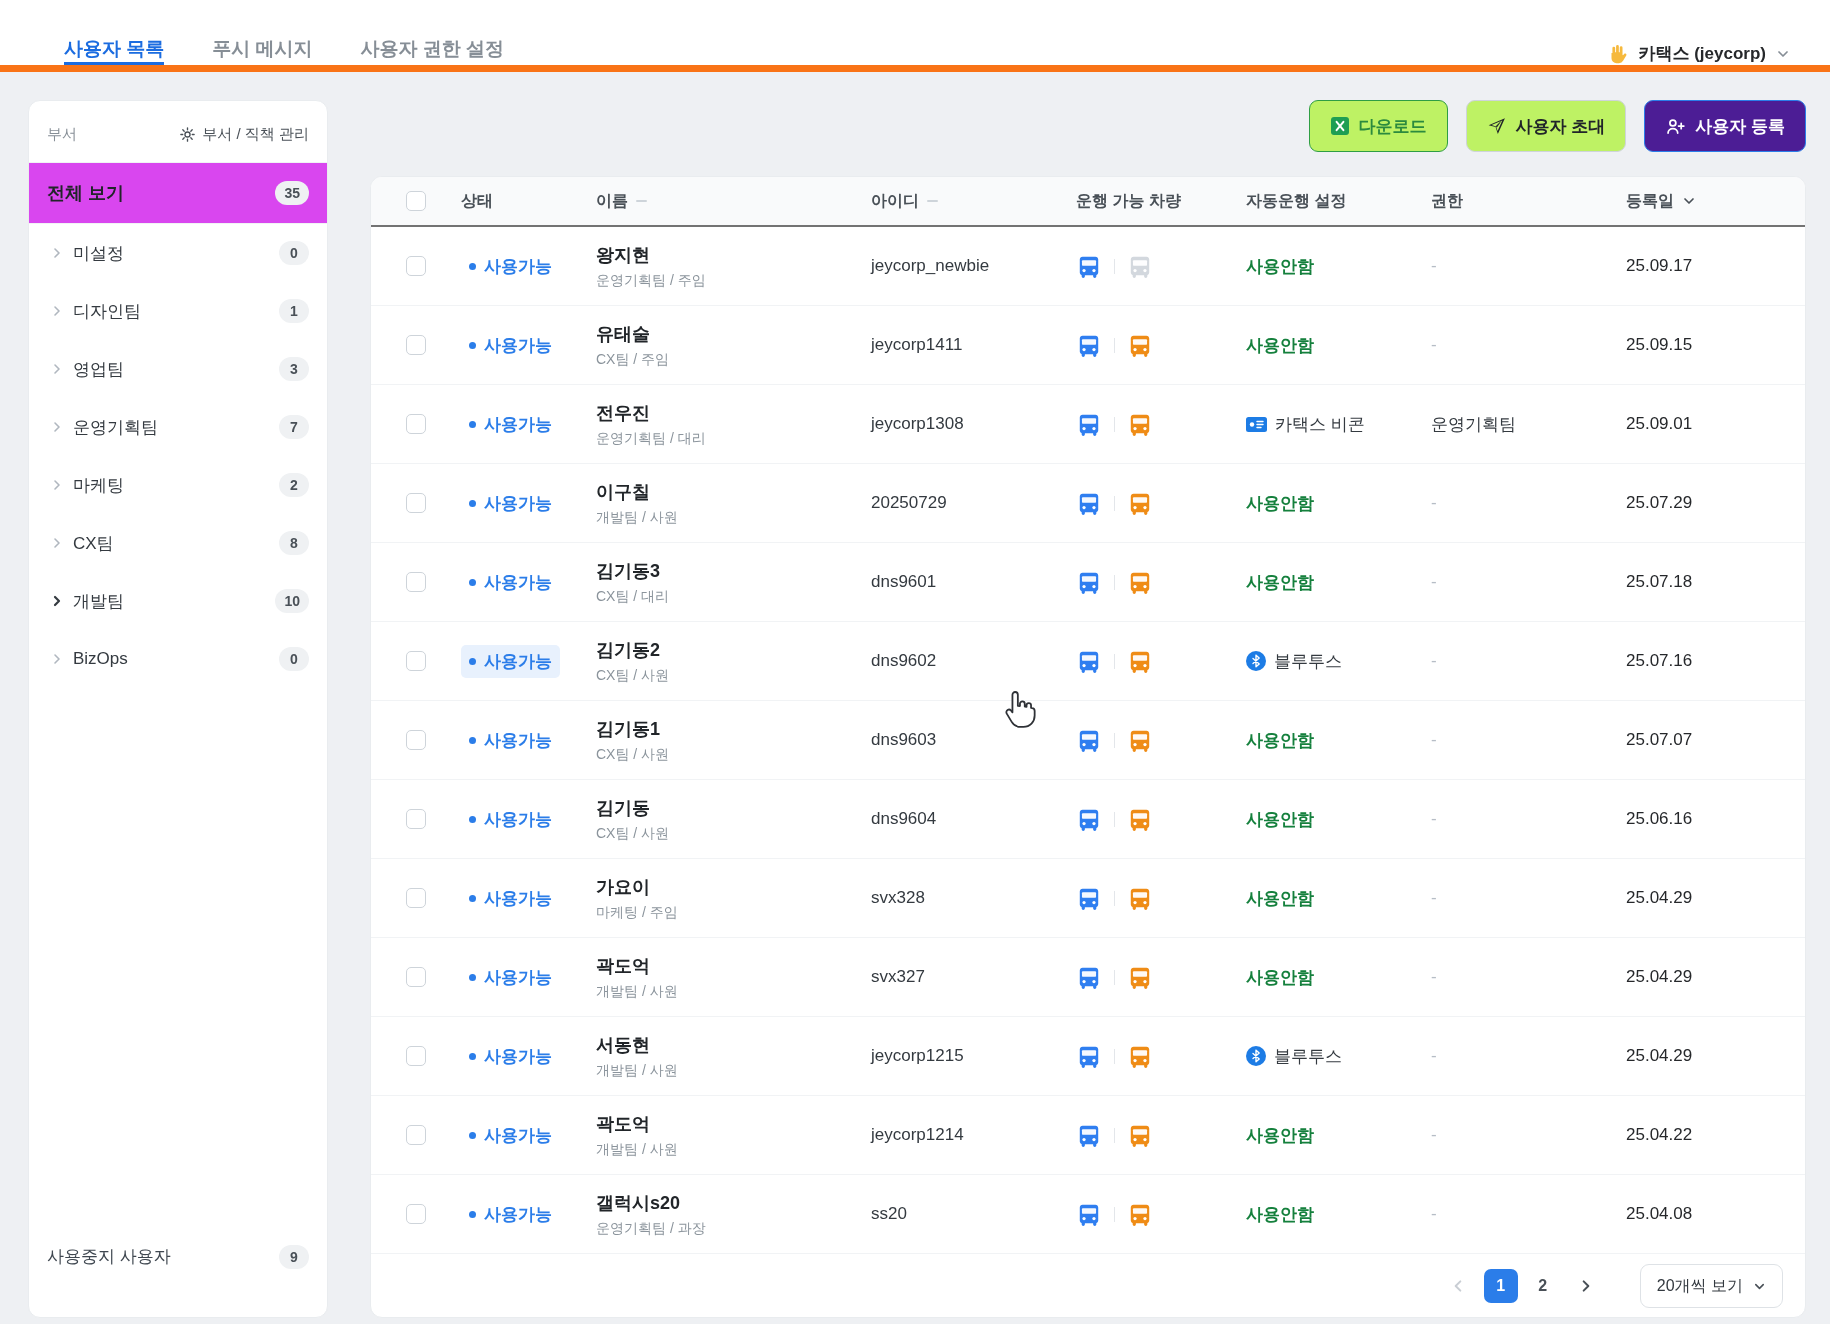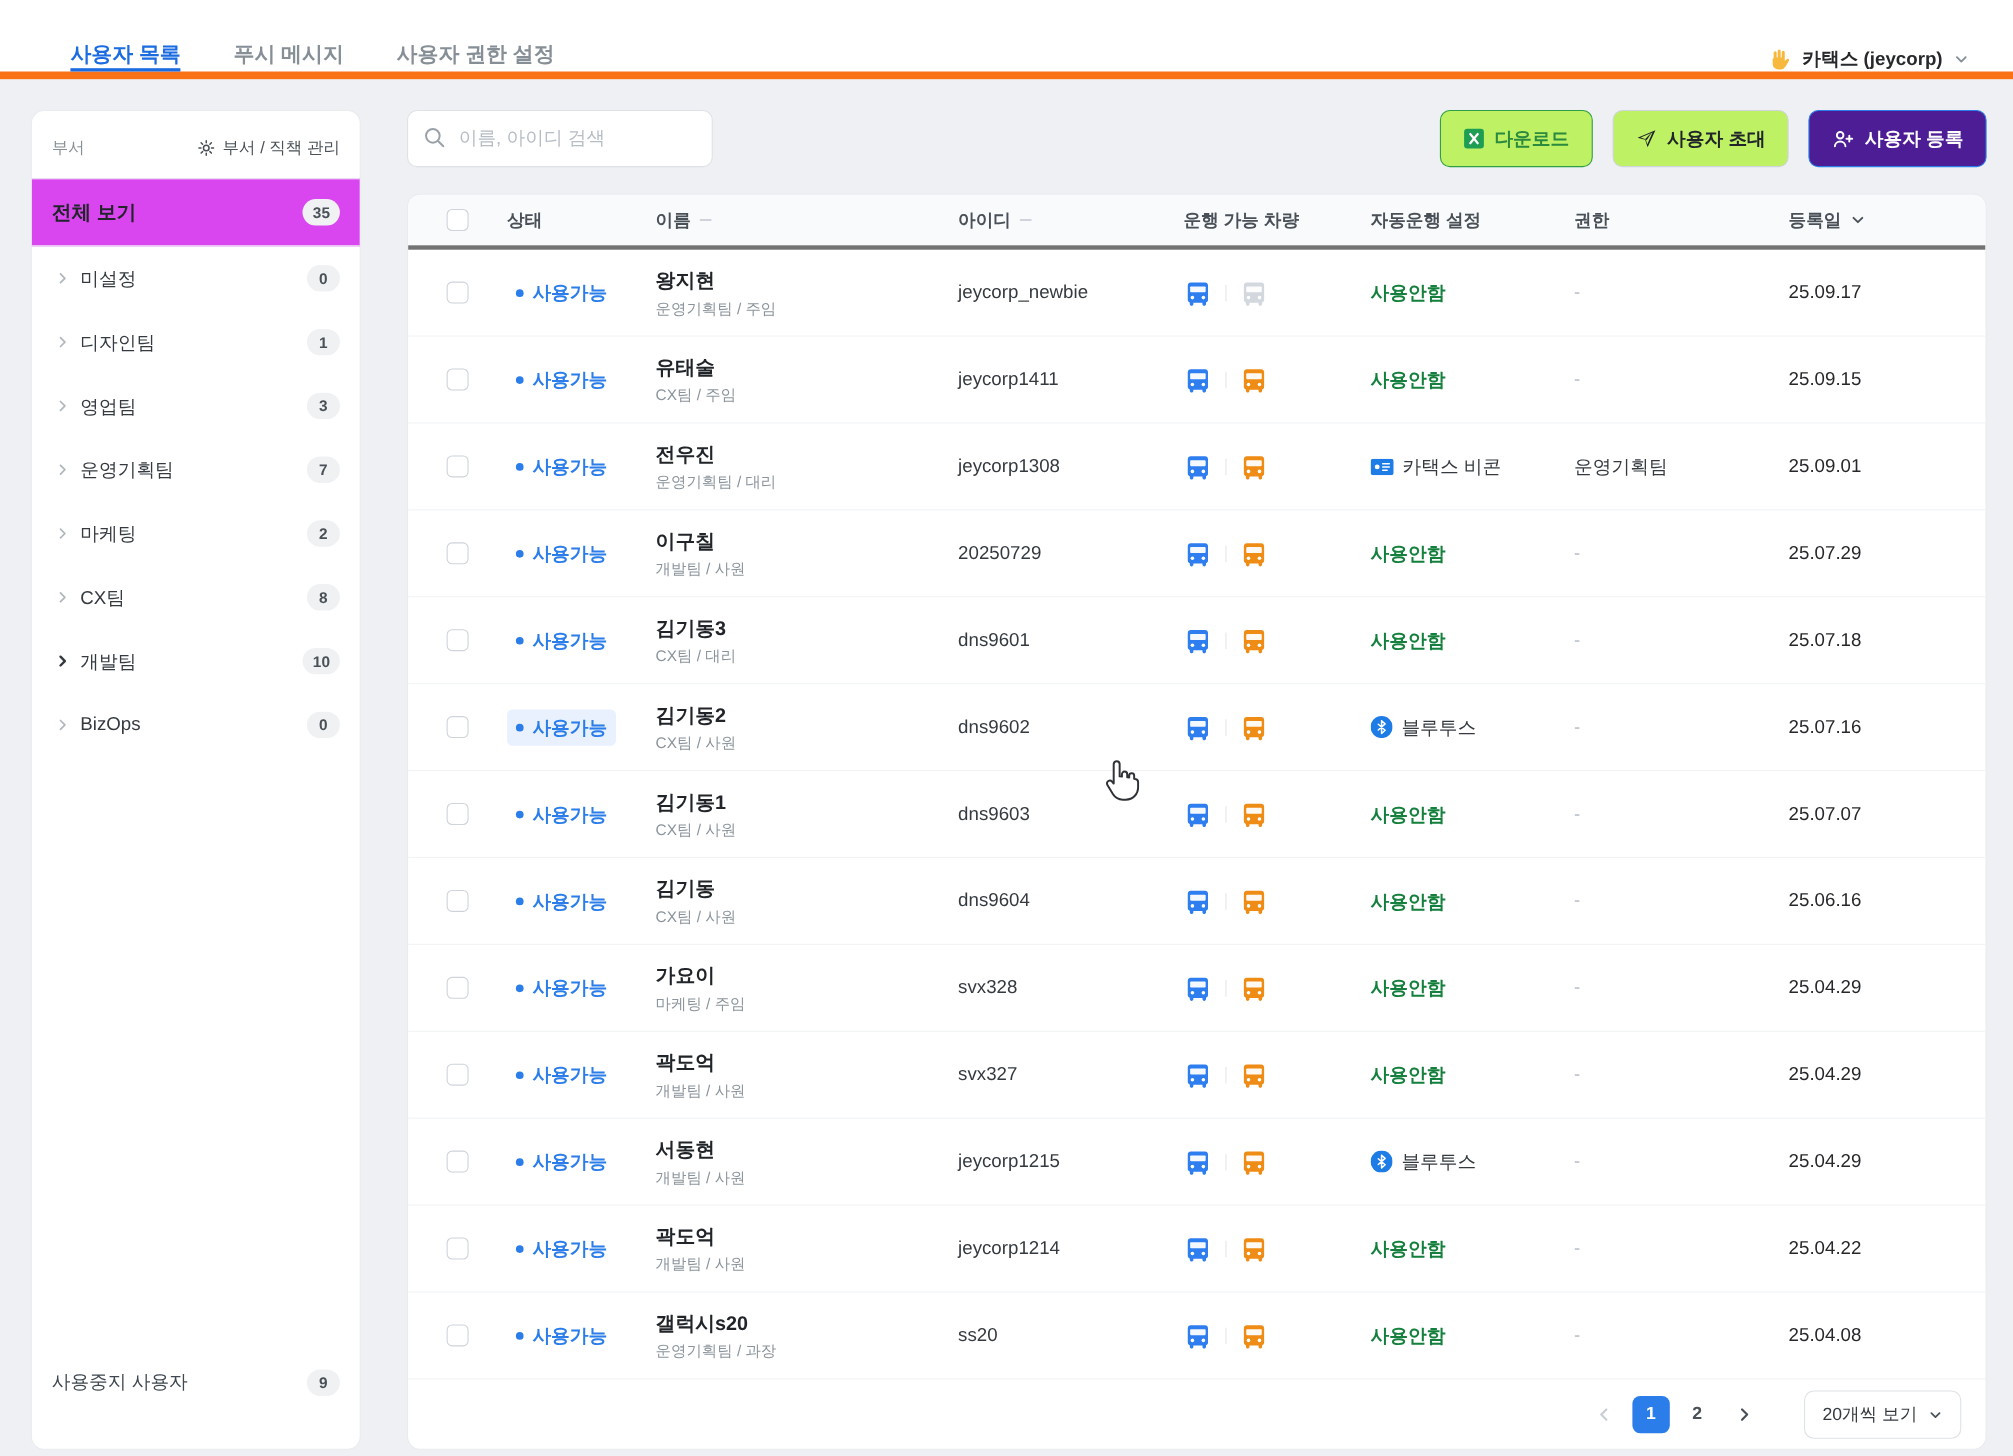--- a/index.html
+++ b/index.html
@@ -94,21 +94,21 @@
     position:absolute; left:370px; top:176px; right:24px; bottom:6px;
     background:#fff; border:1px solid #e9ecef; border-radius:12px;
     display:flex; flex-direction:column; overflow:hidden;
   }
   .grid-cols {
     display:grid;
     grid-template-columns:90px 135px 275px 205px 170px 185px 195px 1fr;
     align-items:center;
   }
   .thead {
-    height:50px; background:#f9fafb; border-bottom:4px solid #737373;
+    height:50px; background:#f9fafb; border-bottom:2px solid #737373;
     font-size:16px; font-weight:600; color:#495057; flex:0 0 50px;
   }
   .th { display:flex; align-items:center; gap:8px; }
   .sort-dash { width:11px; height:2px; background:#ced4da; border-radius:1px; display:inline-block; }
   .sort-caret { display:flex; color:#495057; }
   .c-check { display:flex; justify-content:center; }
   .checkbox {
     width:20px; height:20px; border:1.6px solid #ced4da; border-radius:5px; background:#fff;
     display:inline-block; cursor:pointer;
   }
@@ -281,29 +281,20 @@
     <span class="badge">0</span>
   </div>
 </div>
   <div class="side-bottom">
     <span class="sb-label">사용중지 사용자</span>
     <span class="badge">9</span>
   </div>
 </div>
 
 <div class="toolbar">
-  <div class="search-wrap">
-    <span class="search-icon">
-      <svg width="22" height="22" viewBox="0 0 22 22">
-          <circle cx="9.5" cy="9.5" r="6.2" fill="none" stroke="currentColor" stroke-width="1.8"></circle>
-          <path d="M14.2 14.2L19 19" stroke="currentColor" stroke-width="1.8" stroke-linecap="round"></path>
-        </svg>
-    </span>
-    <input type="text" placeholder="이름, 아이디 검색" style="">
-  </div>
   <div class="toolbar-right">
     <div class="btn btn-download">
       <svg width="20" height="20" viewBox="0 0 20 20">
         <rect x="1" y="1" width="18" height="18" rx="3" fill="#1e9e53"></rect>
         <path d="M6.6 5.8l6.8 8.4m0-8.4l-6.8 8.4" stroke="#fff" stroke-width="2" stroke-linecap="round"></path>
       </svg>
       <span>다운로드</span>
     </div>
     <div class="btn btn-invite">
       <svg width="20" height="20" viewBox="0 0 24 24">

